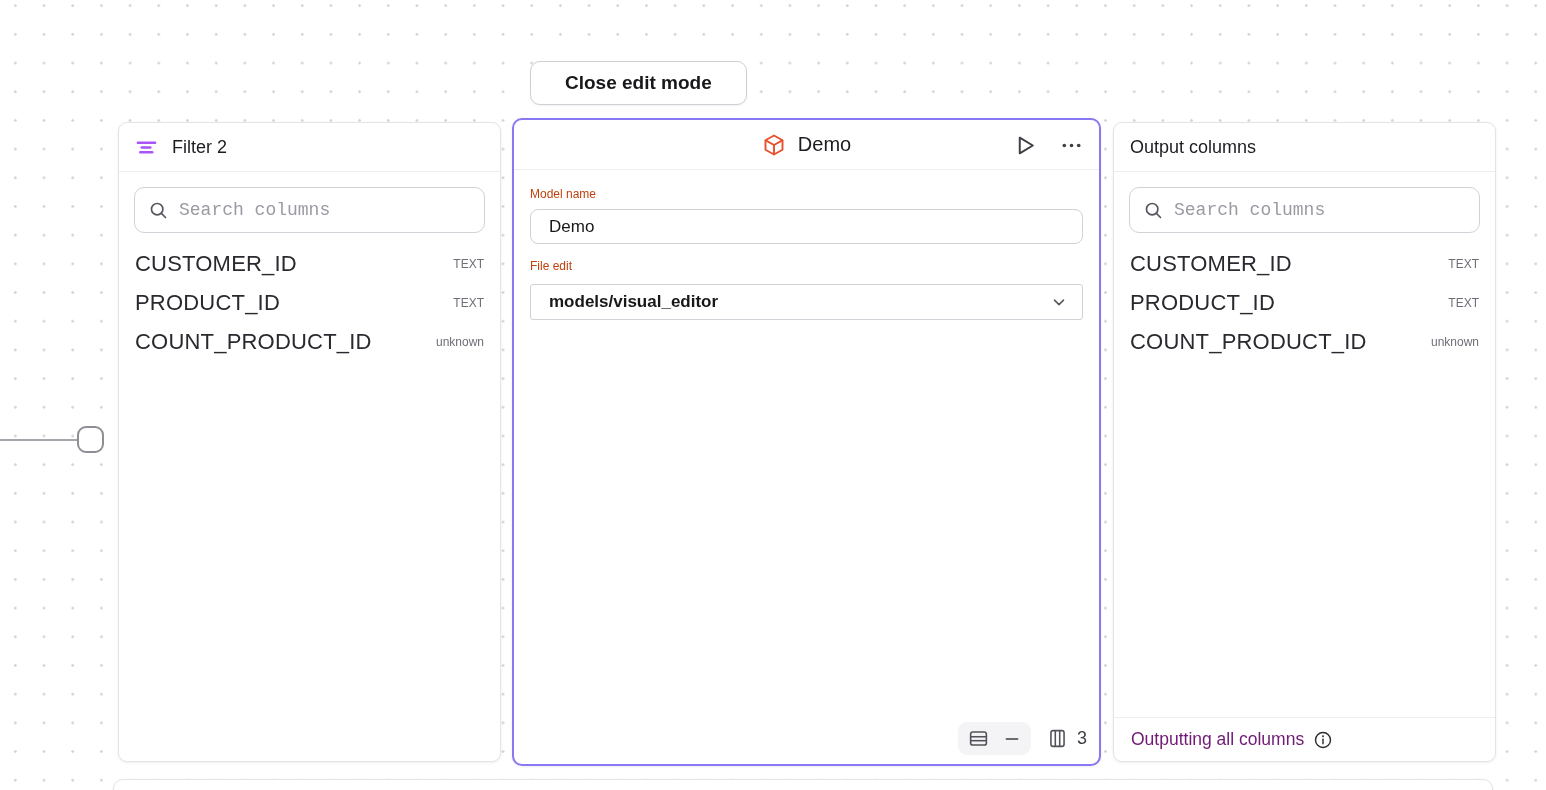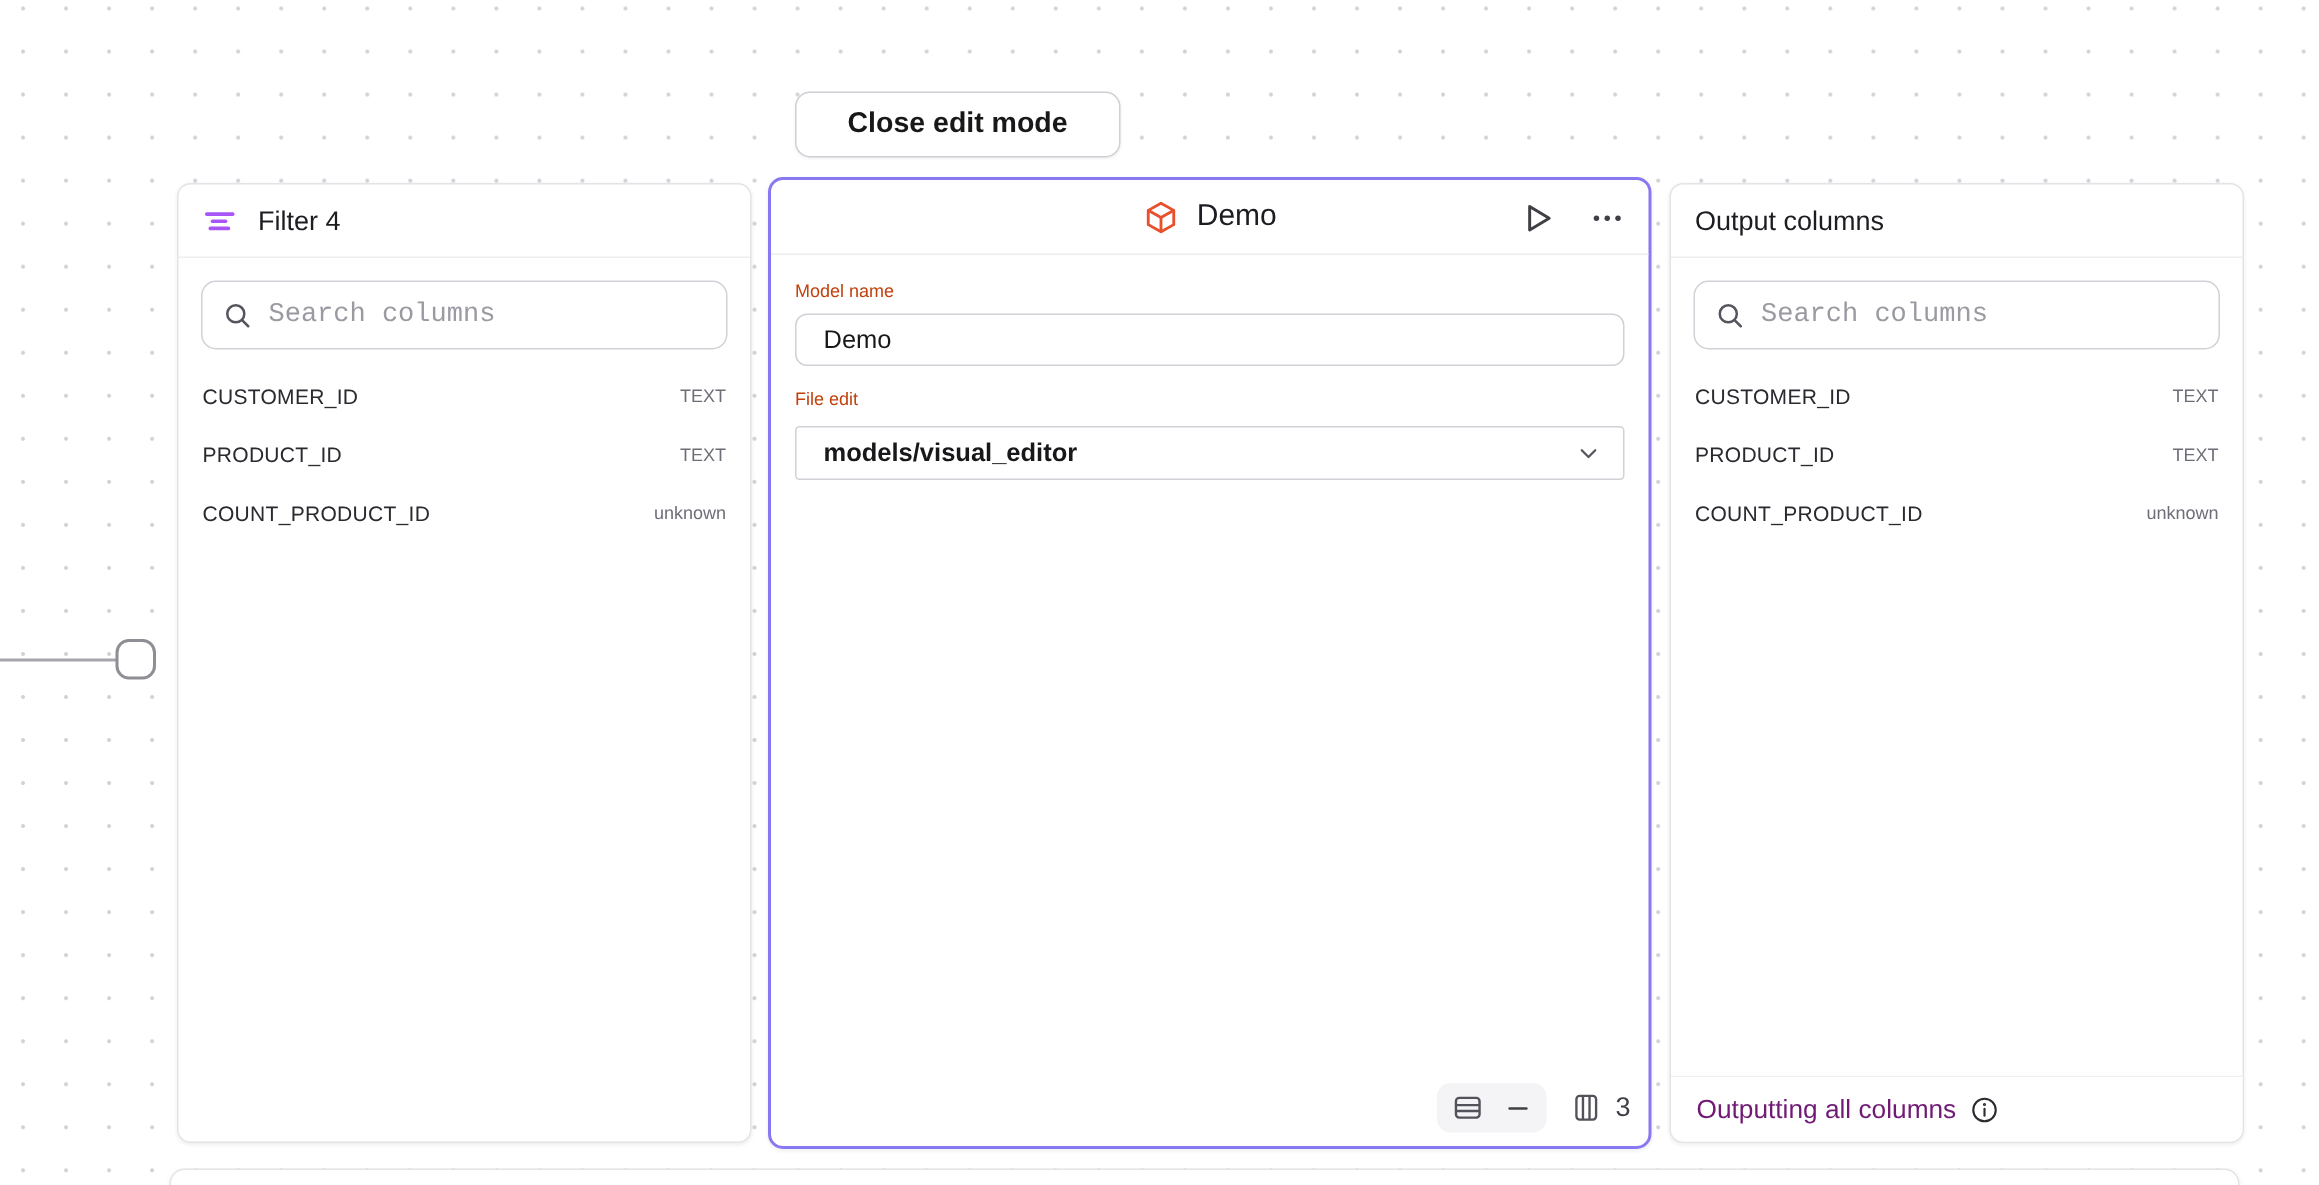--- a/index.html
+++ b/index.html
@@ -39,21 +39,21 @@
   .search-input {
     width:100%; height:46px; border:1px solid #d1d1d7; border-radius:10px;
     padding:0 12px 0 44px; font-size:18px; color:#1f1f24; background:#fff;
     font-family:Liberation Mono, monospace; outline:none;
   }
   .search-input::placeholder { color:#9a9aa3; }
   .search-icon { position:absolute; left:14px; top:13px; }
 
   .col-list { padding:3px 16px; }
   .col-row { height:39px; display:flex; align-items:center; justify-content:space-between; }
-  .col-name { font-size:14px; color:#29292f; letter-spacing:.2px; }
+  .col-name { font-size:22px; color:#29292f; letter-spacing:.2px; }
   .col-type { font-size:12px; color:#6e6e78; }
 
   
   .panel-filter { left:118px; top:122px; width:383px; height:640px; }
   .panel-output { left:1113px; top:122px; width:383px; height:640px; }
 
   .output-footer {
     position:absolute; left:0; right:0; bottom:0; height:44px;
     border-top:1px solid #efeff2; display:flex; align-items:center; gap:9px;
     padding:0 17px; font-size:17.5px; color:#701a75;
@@ -127,21 +127,21 @@
 
   <div class="panel panel-filter">
     <div class="panel-header">
       <span>
         <svg width="23" height="23" viewBox="0 0 24 24" fill="none" stroke="#a855f7" stroke-width="2.6" stroke-linecap="round">
           <line x1="3" y1="7" x2="21" y2="7"></line>
           <line x1="7" y1="12" x2="16" y2="12"></line>
           <line x1="5.5" y1="17" x2="18" y2="17"></line>
         </svg>
       </span>
-      <span class="panel-title">Filter 4</span>
+      <span class="panel-title">Filter 2</span>
     </div>
     <div class="search-wrap">
       <span class="search-icon">
         <svg width="21" height="21" viewBox="0 0 24 24" fill="none" stroke="#55555e" stroke-width="1.9" stroke-linecap="round">
           <circle cx="10.5" cy="10.5" r="6.5"></circle>
           <line x1="15.3" y1="15.3" x2="20" y2="20"></line>
         </svg>
       </span>
       <input class="search-input" type="text" placeholder="Search columns" style="">
     </div>

